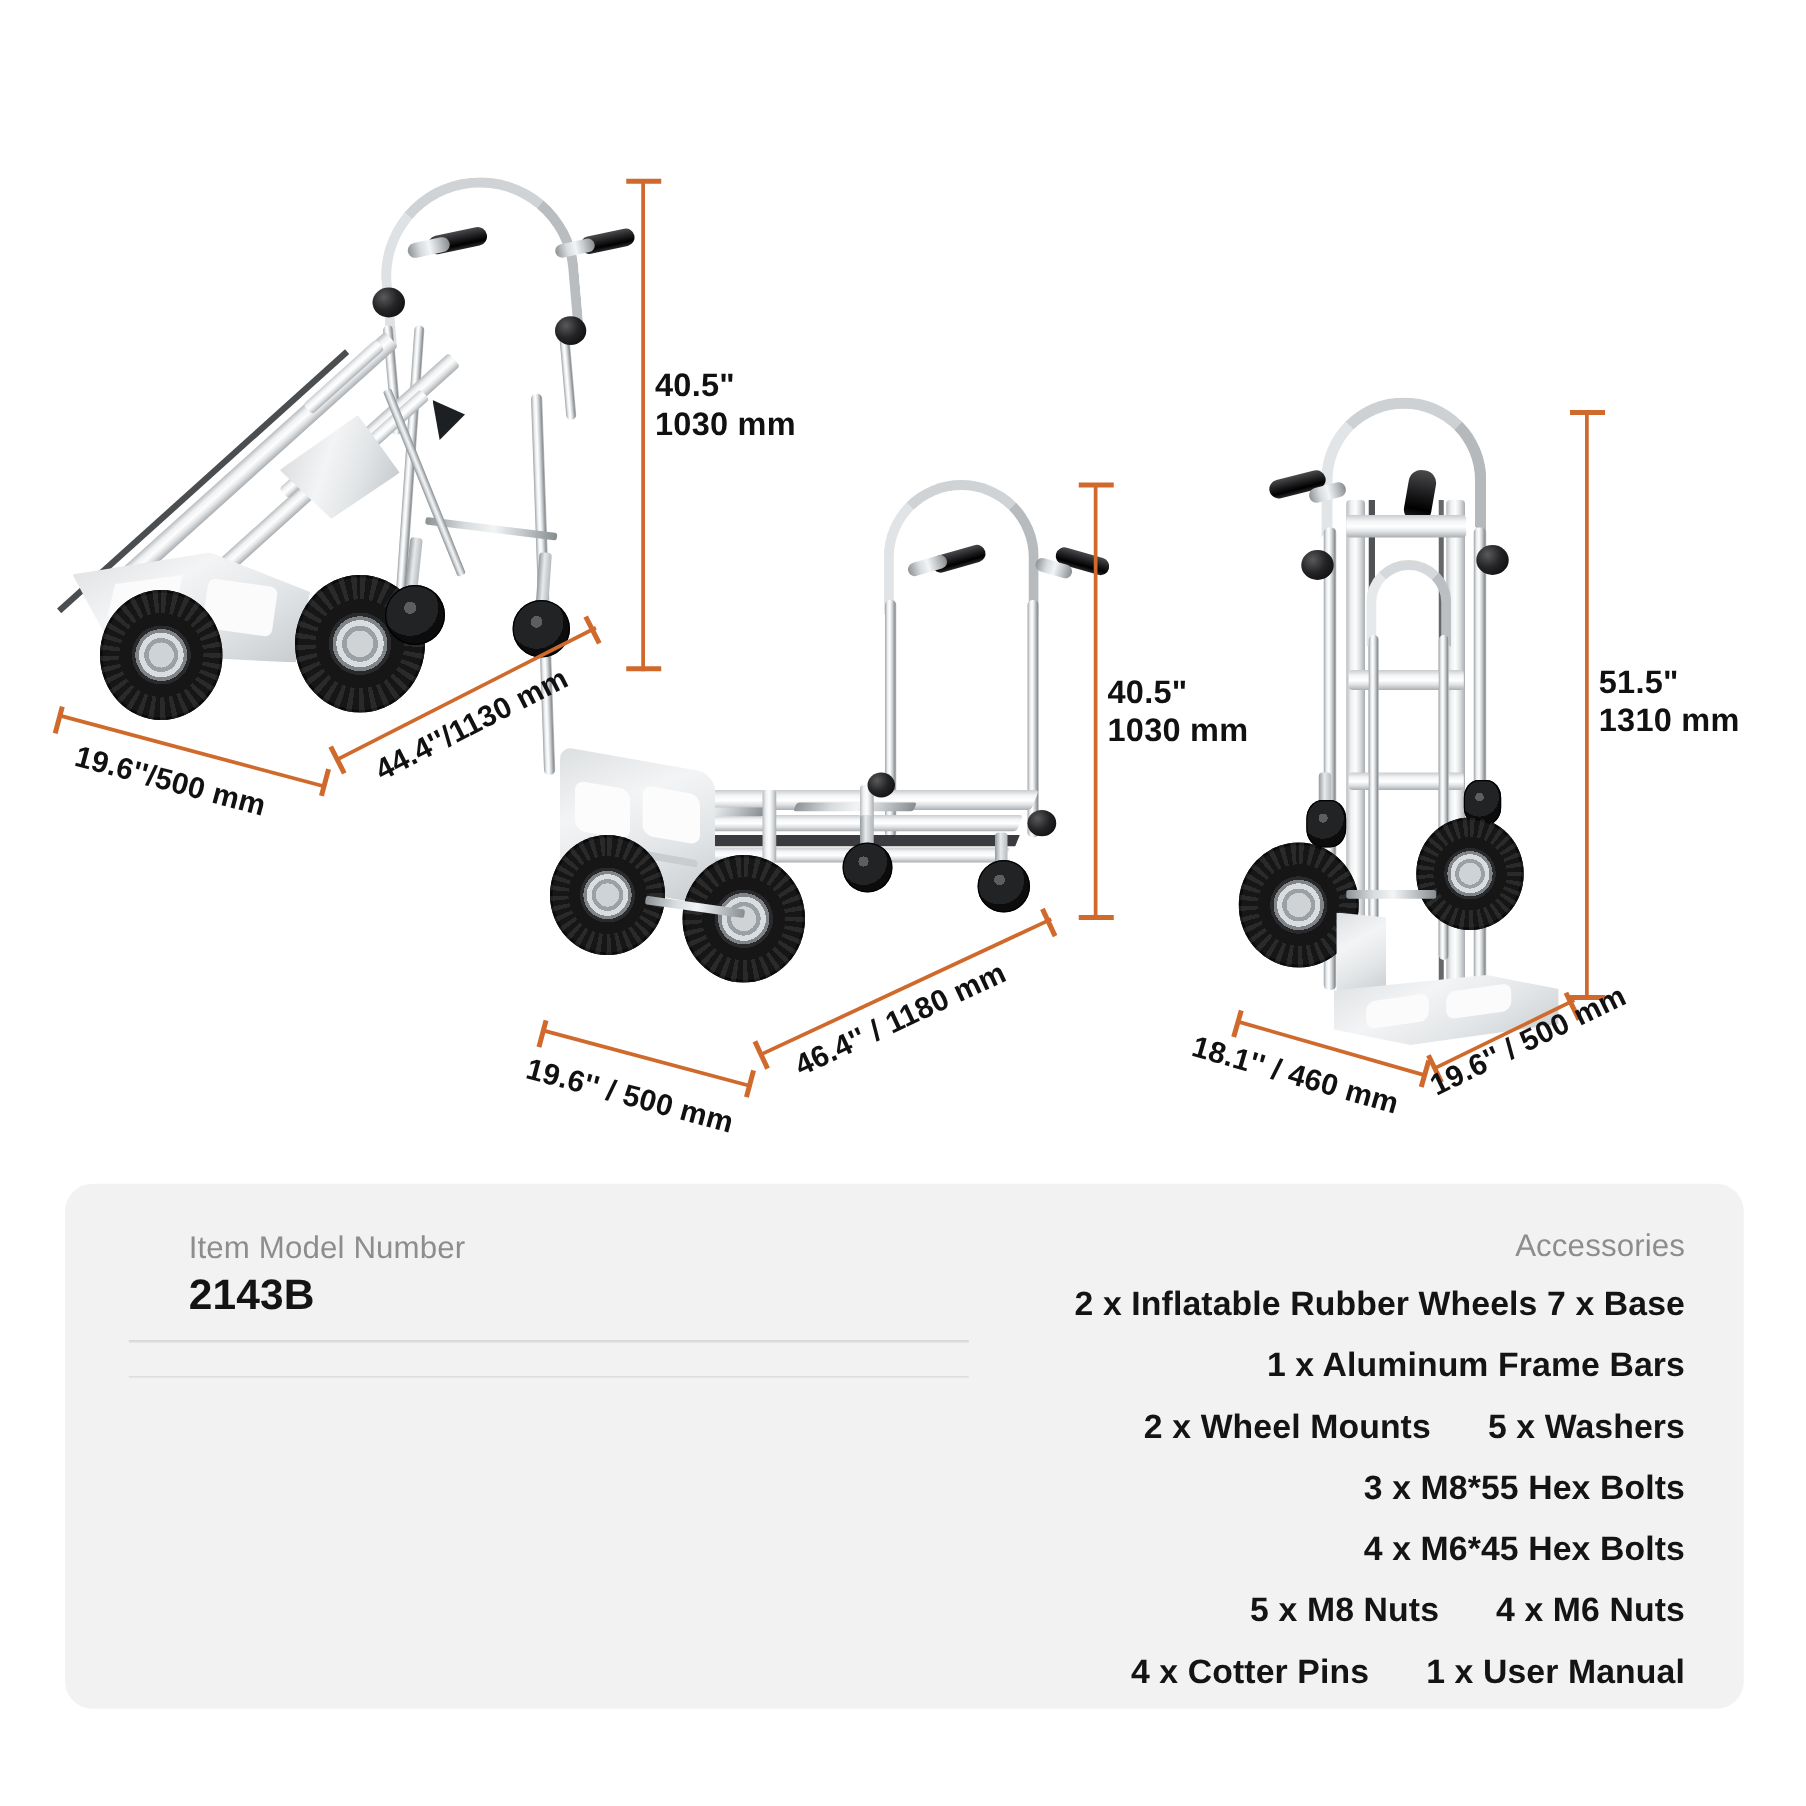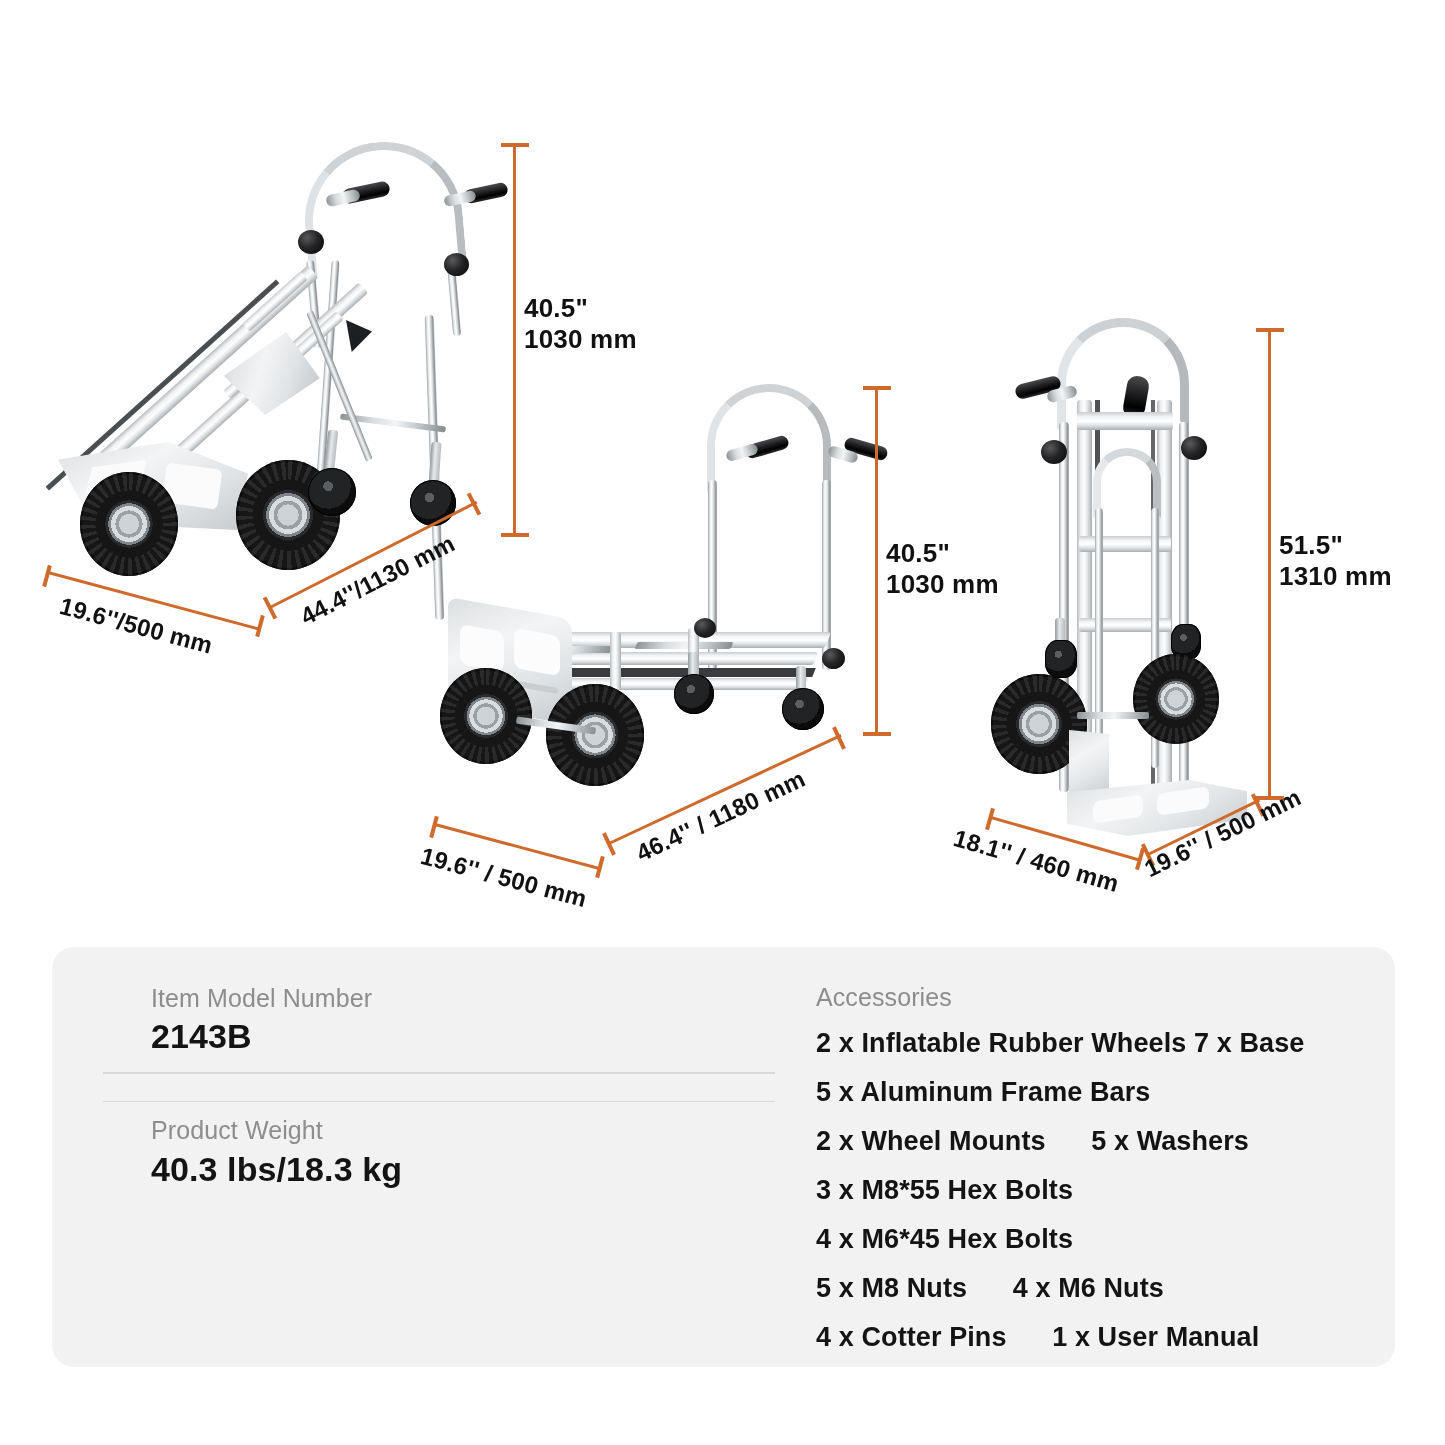--- a/index.html
+++ b/index.html
@@ -354,31 +354,27 @@
         <div class="spec-value">2143B</div>
       </div>
       <div class="spec-div"></div>
 
       <div class="spec-div"></div>
 
       <div class="spec-row" style="padding:13px 0 14px;">
       </div>
       <div class="spec-div"></div>
 
-      <div class="spec-row" style="padding:13px 0 0;">
-        <div class="spec-label">Product Weight</div>
-        <div class="spec-value">40.3 lbs/18.3 kg</div>
-      </div>
-    </div>
-
-    <div class="spec-col" style="left:764px;top:36px;width:560px;">
+    </div>
+
+    <div class="spec-col" style="left:736px;top:36px;width:560px;text-align:right;">
       <div class="acc-title" style="margin-bottom:16px;">Accessories</div>
 
       <div class="acc-item" style="margin-bottom:18px;">2 x Inflatable Rubber Wheels 7 x Base</div>
-      <div class="acc-item" style="margin-bottom:18px;">5 x Aluminum Frame Bars</div>
+      <div class="acc-item" style="margin-bottom:18px;">1 x Aluminum Frame Bars</div>
       <div class="acc-item" style="margin-bottom:18px;">2 x Wheel Mounts      5 x Washers</div>
       <div class="acc-item" style="margin-bottom:18px;">3 x M8*55 Hex Bolts</div>
       <div class="acc-item" style="margin-bottom:18px;">4 x M6*45 Hex Bolts</div>
       <div class="acc-item" style="margin-bottom:18px;">5 x M8 Nuts      4 x M6 Nuts</div>
       <div class="acc-item">4 x Cotter Pins      1 x User Manual</div>
     </div>
   </div>
 
 </div>
 

